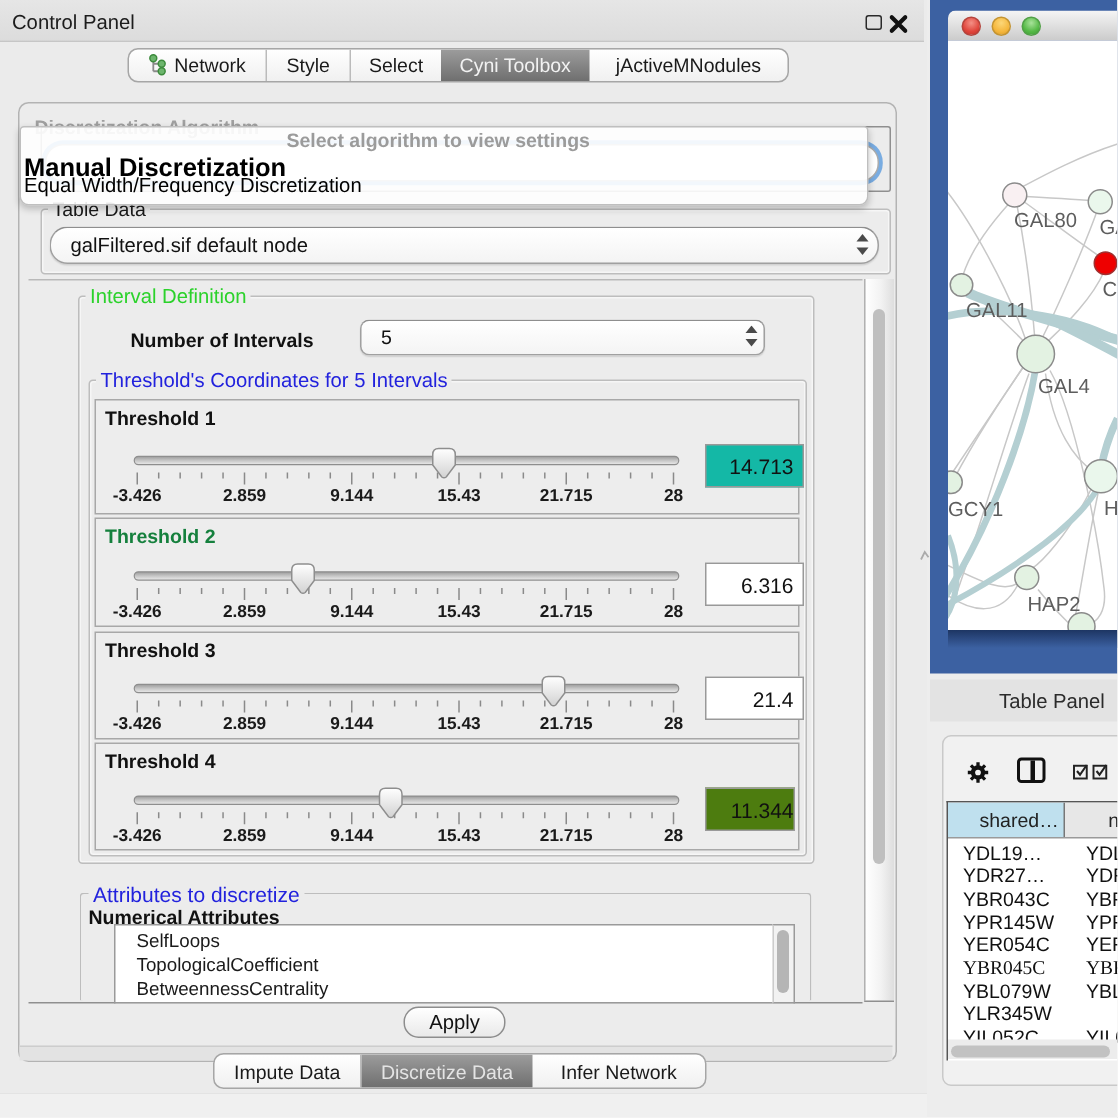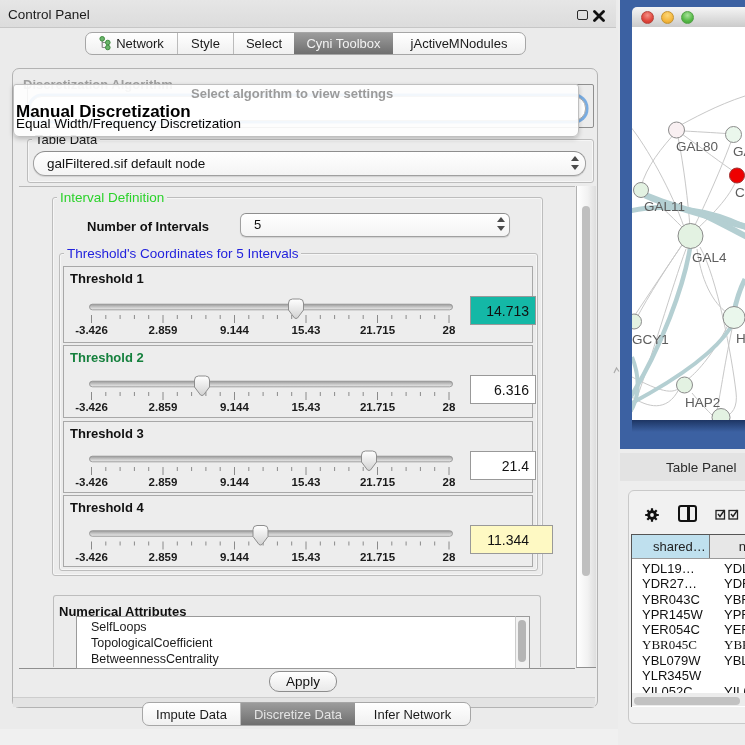--- a/index.html
+++ b/index.html
@@ -280,24 +280,25 @@
         <g font-size="11.5" font-weight="bold" fill="#1a1a1a" text-anchor="middle" font-family="Liberation Sans, sans-serif">
           <text x="28.5" y="65.5">-3.426</text>
           <text x="100" y="65.5">2.859</text>
           <text x="171.5" y="65.5">9.144</text>
           <text x="243" y="65.5">15.43</text>
           <text x="314.5" y="65.5">21.715</text>
           <text x="386" y="65.5">28</text>
         </g>
         <path d="M 190 41.5 L 190 34.5 Q 190 30.5 194 30.5 L 201 30.5 Q 205 30.5 205 34.5 L 205 41.5 L 199 49.5 Q 197.5 50.5 196 49.5 Z" fill="url(#th495)" stroke="#8e8e8e"></path>
       </svg>
-      <div class="abs" style="left:470px;top:525px;width:58px;height:27px;background:#fef9c3;border:1px solid #999;font-size:14px;color:#111;display:flex;align-items:center;justify-content:flex-end;padding-right:23px;">11.344</div>
+      <div class="abs" style="left:470px;top:525px;width:58px;height:27px;background:#4d7c0f;border:1px solid #999;font-size:14px;color:#111;display:flex;align-items:center;justify-content:flex-end;padding-right:0;">11.344</div>
     </div>
 
   <div class="abs" style="left:53px;top:595px;width:486px;height:71px;border:1px solid #bdbdbd;border-top-left-radius:3px;border-top-right-radius:3px;border-bottom:none;"></div>
+  <div class="abs" style="left:59px;top:588px;font-size:14px;color:#2222dd;background:#ececec;padding:0 3px;">Attributes to discretize</div>
   <div class="abs" style="left:59px;top:604px;font-size:13px;font-weight:bold;color:#111;">Numerical Attributes</div>
   <div class="abs" style="left:76px;top:616px;width:451px;height:51px;background:#fff;border:1px solid #9a9a9a;border-right:none;font-size:12.5px;color:#1a1a1a;overflow:hidden;">
     <div style="padding:2px 0 0 14px;line-height:16.2px;">SelfLoops<br>TopologicalCoefficient<br>BetweennessCentrality</div>
   </div>
   <div class="abs" style="left:515px;top:616px;width:13px;height:51px;background:#f2f2f2;border:1px solid #9a9a9a;border-left:1px solid #ccc;"></div>
   <div class="abs" style="left:517.5px;top:620px;width:8.5px;height:42px;background:#b5b5b5;border-radius:4px;"></div>
 
   <div class="abs" style="left:269px;top:671px;width:66px;height:19px;background:linear-gradient(#ffffff,#e9e9e9);border:1px solid #8d8d8d;border-radius:10px;font-size:13.5px;color:#111;display:flex;align-items:center;justify-content:center;">Apply</div>
 
   <div class="abs" style="left:13px;top:697px;width:582px;height:9px;background:#e3e3e3;border-top:1px solid #cdcdcd;"></div>

